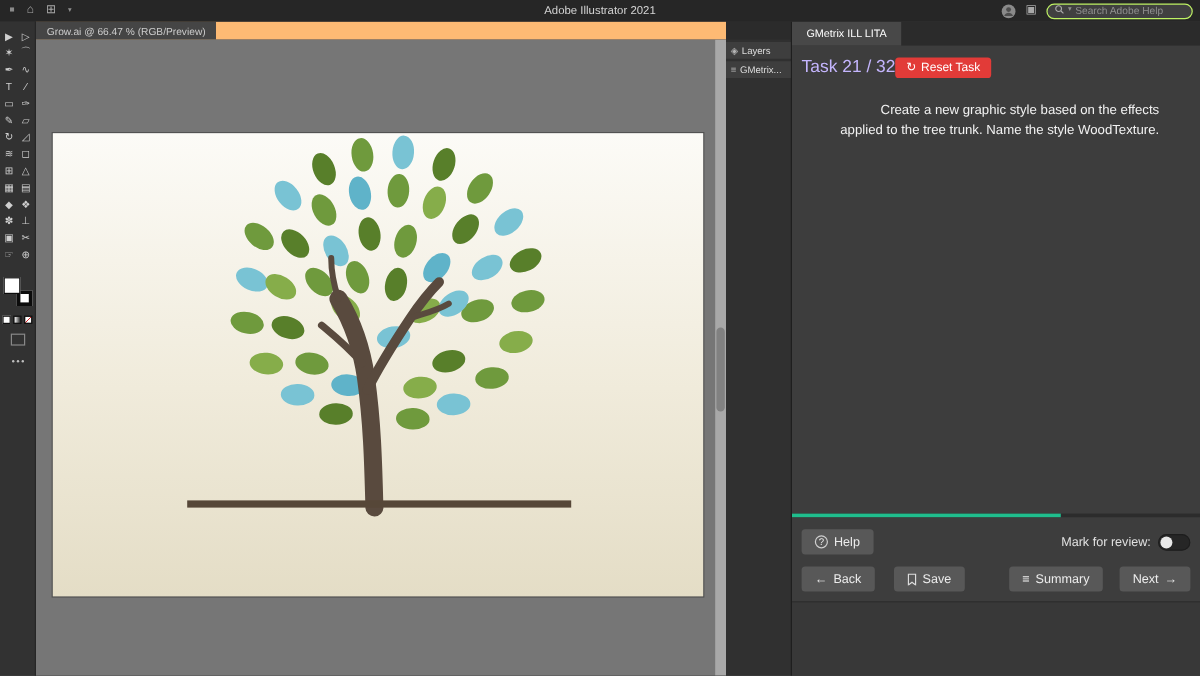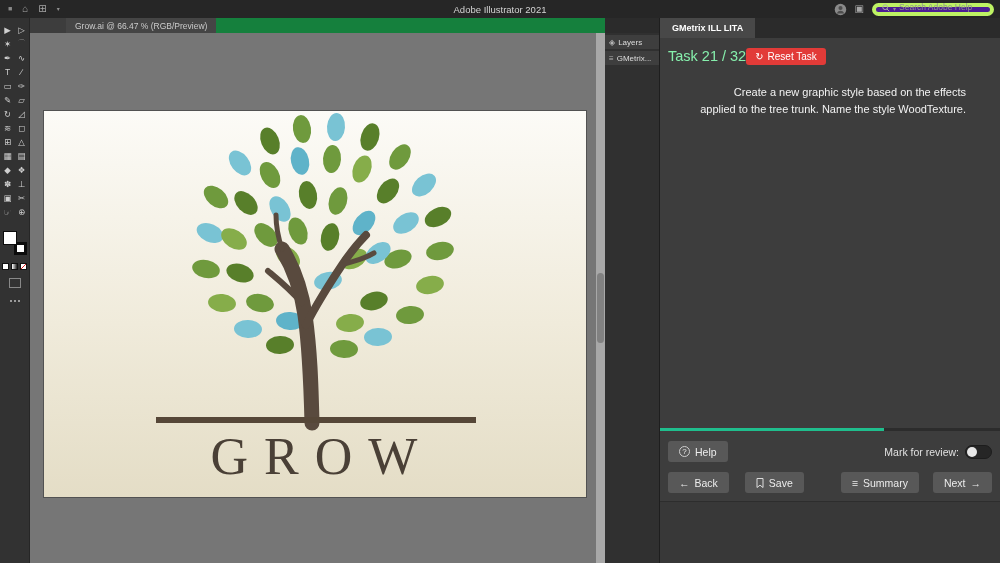--- a/index.html
+++ b/index.html
@@ -7,21 +7,21 @@
               font-family:"Liberation Sans","DejaVu Sans",sans-serif; }
 
   
   .topbar { position:absolute; top:0; left:0; width:1000px; height:18px; background:#262626;
             display:flex; align-items:center; color:#b9b9b9; font-size:10px; z-index:10; }
   .tb-left { display:flex; align-items:center; gap:10px; padding-left:8px; }
   .tb-ic { color:#a8a8a8; font-size:10px; line-height:18px; cursor:default; }
   .tb-ic.small { font-size:7px; color:#8a8a8a; }
   .tb-title { position:absolute; left:50%; transform:translateX(-50%); color:#d4d4d4; font-size:9.5px; }
   .tb-right { margin-left:auto; display:flex; align-items:center; gap:8px; padding-right:6px; }
-  .searchbox { display:flex; align-items:flex-end; gap:3px; background:#4c1d95; border:4px solid #bef264;
+  .searchbox { display:flex; align-items:flex-start; gap:3px; background:#404040; border:1px solid #bef264;
                border-radius:8px; height:13px; padding:0 6px; width:122px; }
   .searchbox input { background:transparent; border:0; outline:none; color:#bbb; font-size:8.5px; width:86px;
                      font-family:"Liberation Sans","DejaVu Sans",sans-serif; }
   .searchbox input::placeholder { color:#8f8f8f; }
   .chev { color:#8f8f8f; font-size:6px; }
 
   
   .toolstrip { position:absolute; left:0; top:18px; width:30px; height:545px; background:#323232;
                border-right:1px solid #262626; display:flex; flex-direction:column; align-items:center; }
   .tools { display:grid; grid-template-columns:14px 14px; padding-top:5px; }
@@ -35,21 +35,21 @@
   .minirow { display:flex; gap:2px; margin-top:8px; }
   .mini { width:7px; height:7px; border:1px solid #111; background:#fff; }
   .mini.grad { background:linear-gradient(90deg,#fff,#222); }
   .mini.none { background:linear-gradient(135deg,#fff 44%,#d22 46%,#d22 56%,#fff 58%); }
   .draw-mode { width:12px; height:10px; border:1px solid #888; margin-top:8px; }
   .dots { display:flex; gap:2px; margin-top:12px; }
   .dots i { width:2px; height:2px; border-radius:50%; background:#bfbfbf; }
 
   
   .docarea { position:absolute; left:30px; top:18px; width:575px; height:545px; display:flex; flex-direction:column; }
-  .tabbar { height:15px; background:#15803d; display:flex;margin-left:36px; }
+  .tabbar { height:15px; background:#fdba74; display:flex; }
   .doc-tab { background:#454545; color:#ccc; font-size:8.5px; display:flex; align-items:center;
              padding:0 9px; white-space:nowrap; }
   .canvas { position:relative; flex:1; background:#767676; overflow:hidden; }
   .artboard { position:absolute; left:14px; top:78px; width:542px; height:386px;
               background:linear-gradient(180deg,#fcfbf7 0%,#f0ebdb 55%,#e4ddc6 100%);
               box-shadow:0 0 0 1px rgba(0,0,0,.3); }
   .tree { position:absolute; left:0; top:0; width:100%; height:100%; }
   .logo-text { position:absolute; left:0; top:316px; width:100%; text-align:center;
                font-family:"Liberation Serif","DejaVu Serif",serif; font-size:52px; letter-spacing:16px;
                padding-left:14px; color:#4a4036; }
@@ -61,24 +61,24 @@
                 border-right:1px solid #1e1e1e; }
   .ps-spacer { height:15px; background:#2b2b2b; }
   .panel-tab { height:14px; margin-top:2px; background:#3e3e3e; display:flex; align-items:center; gap:3px;
                padding-left:4px; color:#ddd; font-size:8px; white-space:nowrap; overflow:hidden; }
   .panel-tab .pic { color:#b5b5b5; font-size:8px; }
 
   
   .gmetrix { position:absolute; left:660px; top:18px; width:340px; height:545px; background:#3d3d3d;
              display:flex; flex-direction:column; }
   .gm-tabbar { height:20px; background:#2b2b2b; display:flex; }
-  .gm-tab { background:#484848; color:#fff; font-size:9px; font-weight:bold; display:flex;
+  .gm-tab { background:#484848; color:#fff; font-size:9px; font-weight:normal; display:flex;
             align-items:center; padding:0 12px; }
   .gm-header { height:36px; display:flex; align-items:center; padding:0 8px; }
-  .gm-counter { color:#86efac; font-size:14.5px; }
+  .gm-counter { color:#c4b5fd; font-size:14.5px; }
   .gm-timer-wrap { flex:1; text-align:center; }
   .gm-timer { font-family:"DejaVu Sans Mono","Liberation Mono",monospace; font-size:14px; }
   .gm-reset { border:0; border-radius:3px; color:#fff; font-size:10px; display:flex; align-items:center;
               gap:4px; padding:3px 9px; cursor:pointer; font-family:inherit; }
   .gm-body { padding:10px 34px 0 40px; color:#f2f2f2; font-size:11px; line-height:1.55;text-align:right; }
   .gm-spacer { flex:1; }
   .gm-progress { height:3px; background:#2c2c2c; }
   .gm-progress-fill { height:3px; }
   .gm-controls { padding:10px 8px 8px 8px; }
   .gm-row { display:flex; align-items:center; }
@@ -321,21 +321,20 @@
         <g stroke="#594a3e" fill="none" stroke-linecap="round">
           <path d="M268,312 C267,272 266,240 261,204 C257,176 249,156 238,138" stroke-width="15"></path>
           <path d="M262,214 C274,190 286,172 298,154 C306,142 314,132 322,124" stroke-width="8"></path>
           <path d="M298,154 C310,150 320,148 330,142" stroke-width="5"></path>
           <path d="M258,192 C246,178 236,170 224,160" stroke-width="6"></path>
           <path d="M238,138 C234,126 232,116 232,104" stroke-width="5"></path>
         </g>
 
         <rect x="112" y="306" width="320" height="6" fill="#564738"></rect>
       </svg>
-      <div class="logo-text">GROW</div>
     </div>
     <div class="vscroll">
       <div class="vthumb"></div>
     </div>
   </div>
 </div>
 
 <div class="panelstrip">
   <div class="ps-spacer"></div>
   <div class="panel-tab">

